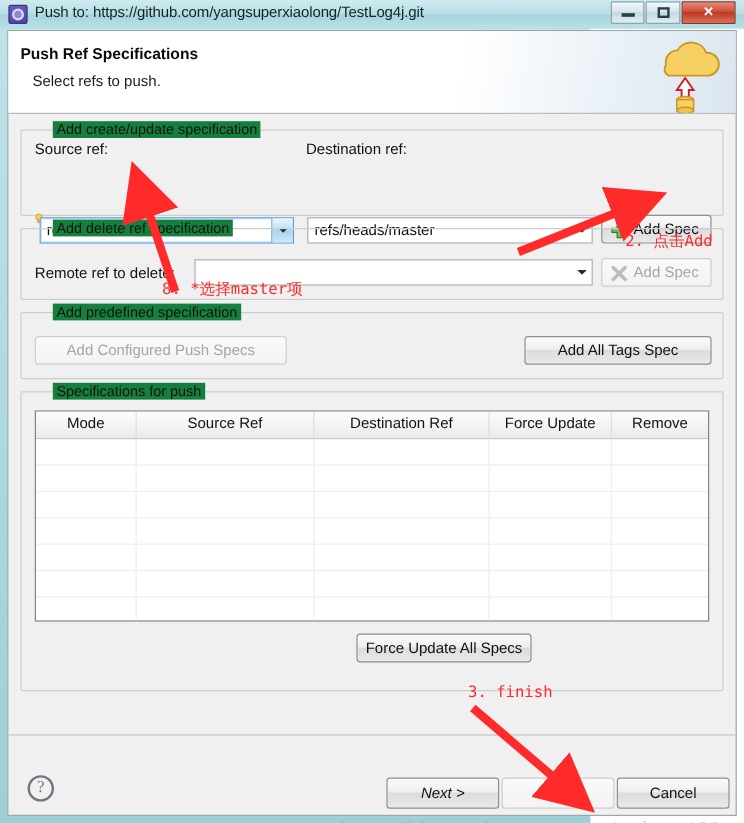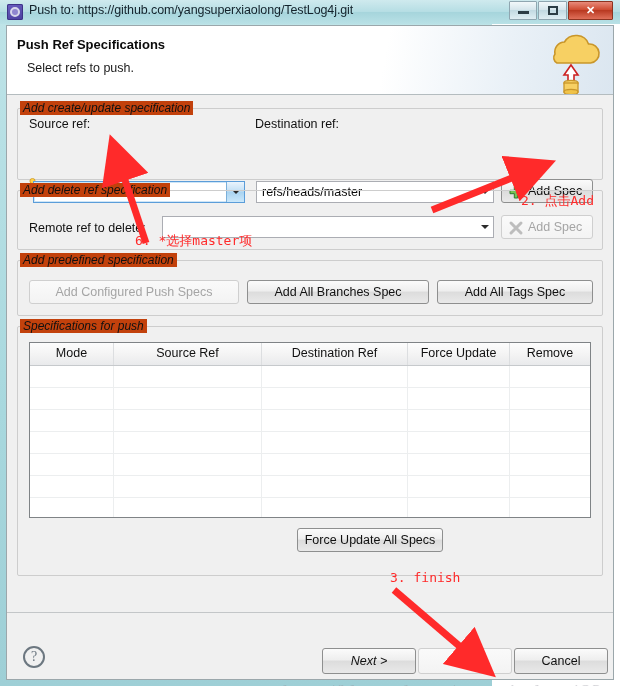--- a/index.html
+++ b/index.html
@@ -108,27 +108,26 @@
   
   .group {
     position: absolute;
     border: 1px solid #cdcdcd;
     border-radius: 2px;
     box-sizing: border-box;
     background: transparent;
   }
   .group-label {
     position: absolute;
-    top: -8px; left: 2px;
+    top: -8px; left: 26px;
     padding: 0 3px;
-    background: #c2410c;
+    background: #15803d;
     font-size: 12px;
     color: #111;
     white-space: nowrap;
-    font-style: italic;
   }
   .fieldlabel {
     position: absolute;
     font-size: 12.5px;
     color: #111;
     white-space: nowrap;
   }
 
   
   .combo {
@@ -358,21 +357,20 @@
       <svg class="btn-icon" viewBox="0 0 16 16">
         <path d="M3 3 L13 13 M13 3 L3 13" stroke="#bdbdbd" stroke-width="3" stroke-linecap="round"></path>
       </svg>
       <span>Add Spec</span>
     </div>
 
     <div class="group" style="left:10px; top:234px; width:586px; height:56px;">
       <span class="group-label">Add predefined specification</span>
     </div>
     <div class="btn disabled" style="left:22px; top:254px; width:210px;">Add Configured Push Specs</div>
-    <div class="btn" style="left:240px; top:254px; width:182px;">Add All Branches Spec</div>
     <div class="btn" style="left:430px; top:254px; width:156px;">Add All Tags Spec</div>
 
     <div class="group" style="left:10px; top:300px; width:586px; height:250px;">
       <span class="group-label">Specifications for push</span>
     </div>
 
     <div id="table" style="left:22px; top:316px; width:562px; height:176px;">
       <div id="thead">
         <div class="th" style="left:0px; width:84px;">Mode</div>
         <div class="th" style="left:84px; width:148px;">Source Ref</div>
@@ -458,17 +456,17 @@
       </marker>
     </defs>
 
     <path d="M146 243 L123 174" stroke="#ff2a2a" stroke-width="7" fill="none" marker-end="url(#ah)"></path>
 
     <path d="M432 210 L517 176" stroke="#ff2a2a" stroke-width="7" fill="none" marker-end="url(#ah)"></path>
 
     <path d="M394 590 L464 650" stroke="#ff2a2a" stroke-width="7" fill="none" marker-end="url(#ah)"></path>
   </svg>
 
-  <div class="anno-text" style="left:135px; top:232px;">6. *选择master项</div>
+  <div class="anno-text" style="left:135px; top:232px;">8. *选择master项</div>
   <div class="anno-text" style="left:521px; top:192px;">2. 点击Add</div>
   <div class="anno-text" style="left:390px; top:570px;">3. finish</div>
 
 </div>
 
 </body></html>

